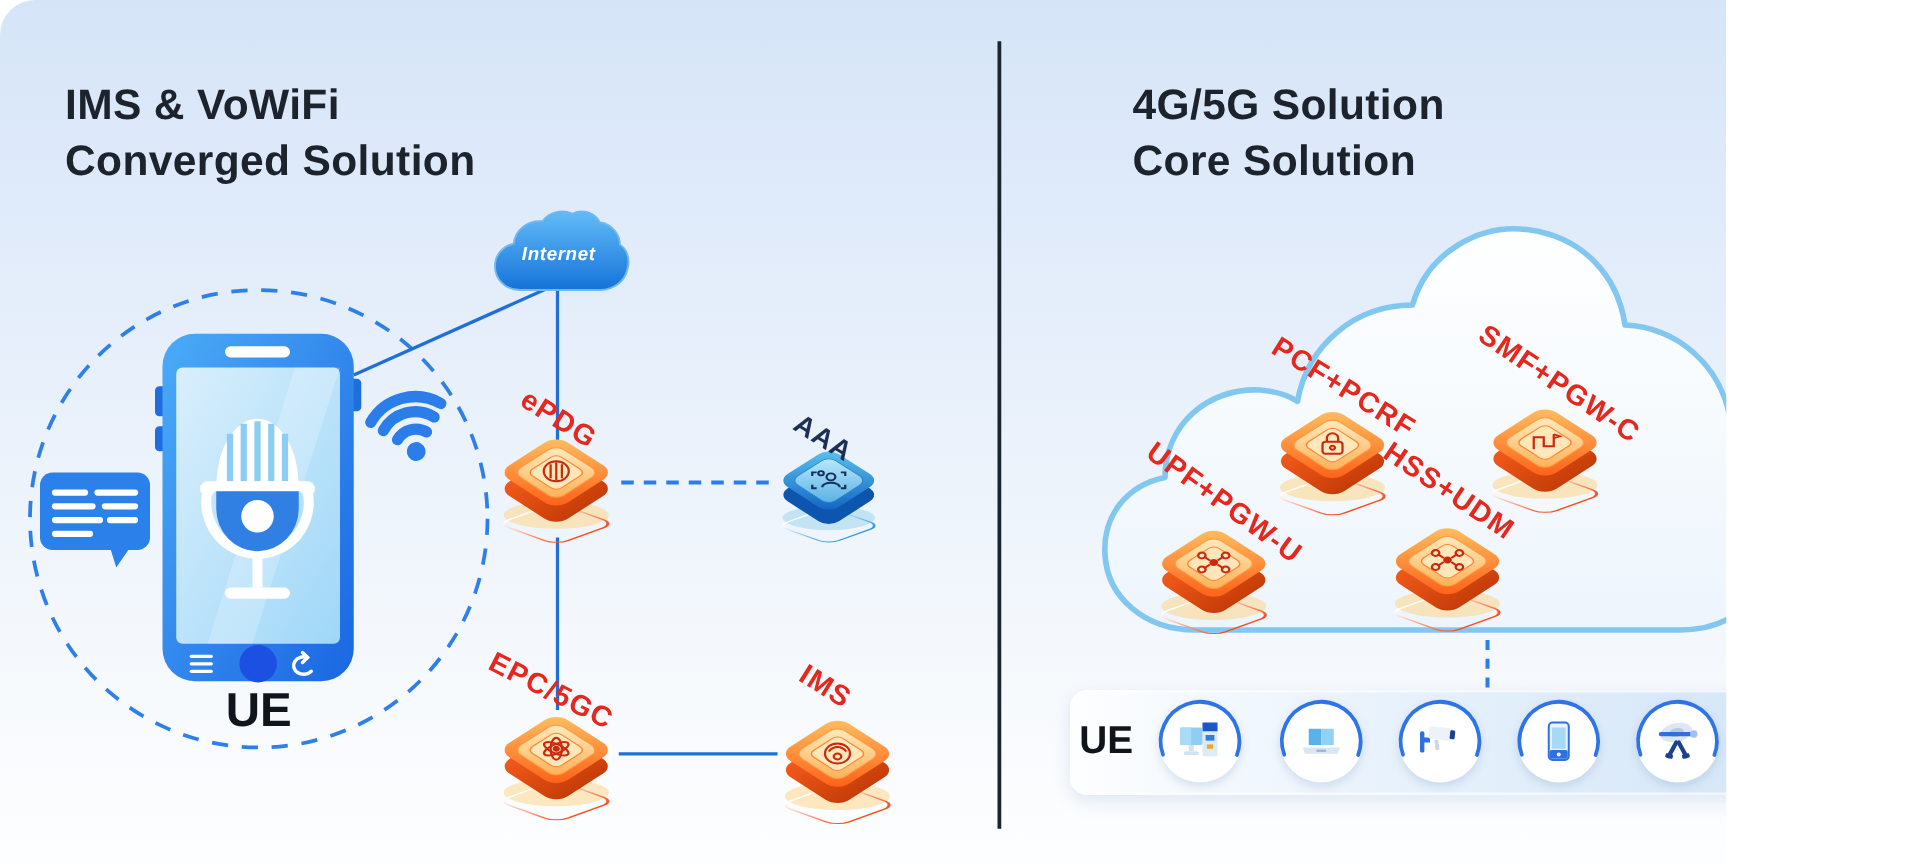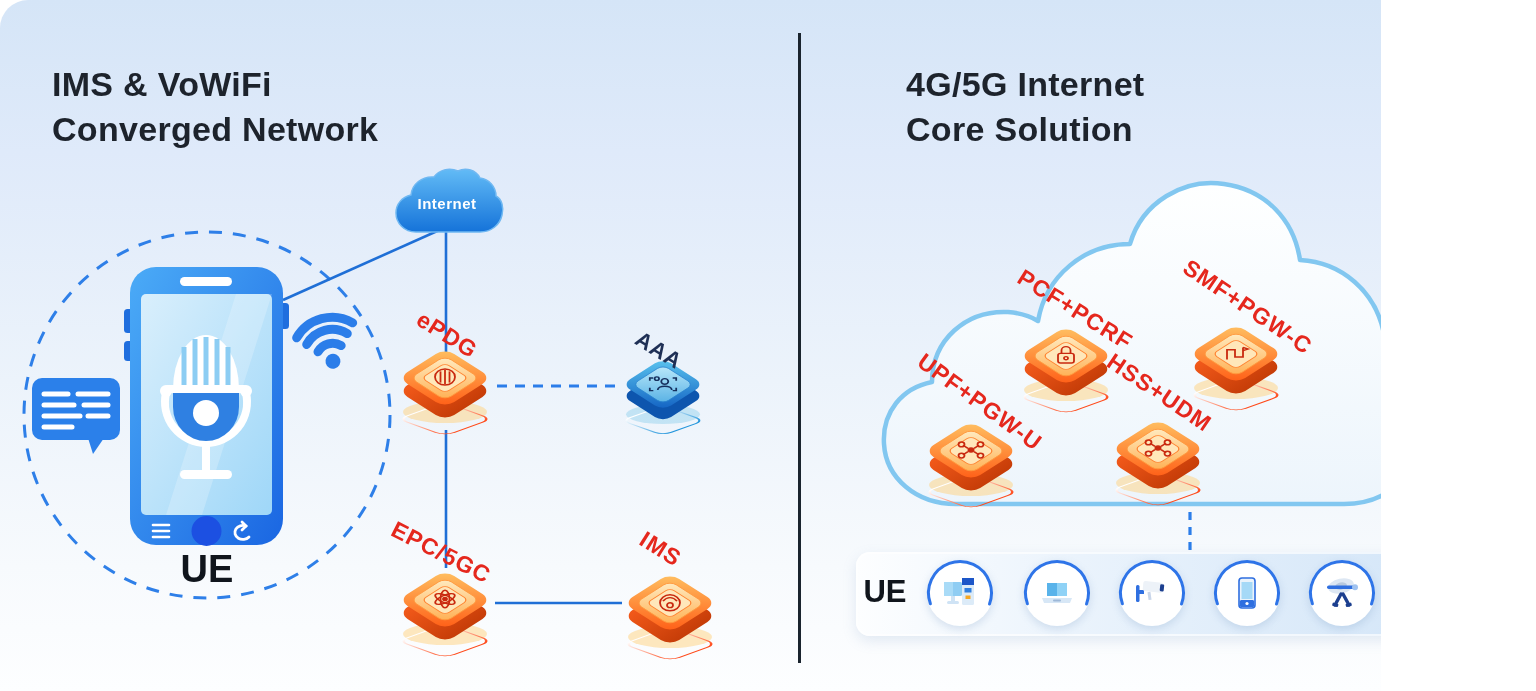--- a/index.html
+++ b/index.html
@@ -22,21 +22,21 @@
   .node-label{
     position:absolute;font-weight:700;font-size:23px;color:#e5271d;
     letter-spacing:1px;white-space:nowrap;transform-origin:left top;
   }
   .node-label.navy{color:#1e2f55;font-size:22px;}
   .rot27{transform:rotate(27deg);} .rot32{transform:rotate(32deg);}
   .rot34{transform:rotate(34deg);} .rot36{transform:rotate(36deg);}
   .ue-big{position:absolute;left:176px;top:548px;width:62px;text-align:center;
     font-weight:800;font-size:38px;color:#10151c;}
   .internet-label{position:absolute;left:392px;top:195px;width:110px;text-align:center;
-    color:#ffffff;font-weight:700;font-size:15px;letter-spacing:.5px;}
+    color:#ffffff;font-weight:700;font-size:15px;letter-spacing:.5px;font-style:italic;}
   .ue-panel{
     position:absolute;left:856px;top:552px;width:644px;height:84px;border-radius:14px;
     background:linear-gradient(90deg,#fdfeff 0%,#eaf3fc 35%,#cfe3f7 100%);
     box-shadow:0 5px 14px rgba(110,145,190,.18), inset 0 0 0 2px rgba(255,255,255,.65);
   }
   .ue-panel-label{position:absolute;left:862px;top:574px;width:46px;text-align:center;
     font-weight:800;font-size:31px;color:#10151c;}
   .dev{
     position:absolute;top:560px;width:66px;height:66px;border-radius:50%;
     background:#ffffff;box-shadow:0 3px 8px rgba(90,130,180,.22);
@@ -120,21 +120,21 @@
     <line x1="283" y1="300" x2="444" y2="228" stroke="#1f6fd6" stroke-width="2.6"></line>
     <line x1="446" y1="226" x2="446" y2="352" stroke="#1f6fd6" stroke-width="2.6"></line>
     <line x1="446" y1="430" x2="446" y2="568" stroke="#1f6fd6" stroke-width="2.6"></line>
     <line x1="497" y1="386" x2="620" y2="386" stroke="#2b7de9" stroke-width="3.2" stroke-dasharray="10 8"></line>
     <line x1="495" y1="603" x2="622" y2="603" stroke="#1f6fd6" stroke-width="2.6"></line>
     <line x1="1190" y1="512" x2="1190" y2="552" stroke="#2b7de9" stroke-width="3.2" stroke-dasharray="8 7"></line>
   </svg>
 
   <div class="title" style="left:52px;top:62px">
     <div>IMS &amp; VoWiFi</div>
-    <div>Converged Network</div>
+    <div>Converged Solution</div>
   </div>
 
   <svg class="abs" style="left:392px;top:170px" width="110" height="70" viewBox="0 0 110 70">
     <path d="M 24 62 C 12 62 4 53 4 43 C 4 34 10 27 19 25 C 20 14 30 6 42 7 C 47 0 57 -3 66 1 C 74 -3 84 0 88 8 C 97 9 104 17 104 26 C 110 29 112 38 110 45 C 108 55 99 62 88 62 Z" fill="url(#gNetCloud)" stroke="#6fb8f2" stroke-width="1.5"></path>
   </svg>
   <div class="internet-label">Internet</div>
 
   <svg class="abs" style="left:30px;top:376px" width="94" height="80" viewBox="0 0 94 80">
     <rect x="2" y="2" width="88" height="62" rx="10" fill="#2b80ea"></rect>
     <polygon points="58,62 74,62 63,78" fill="#2b80ea"></polygon>
@@ -237,21 +237,21 @@
       <circle cx="0" cy="1" r="10"></circle>
       <path d="M -7 -1 C -3 -7 3 -7 7 -1"></path>
       <circle cx="0" cy="4" r="3"></circle>
     </g>
   </svg>
   <div class="node-label rot32" style="left:649px;top:526px">IMS</div>
 
   <div class="divider"></div>
 
   <div class="title" style="left:906px;top:62px">
-    <div>4G/5G Internet</div>
+    <div>4G/5G Solution</div>
     <div>Core Solution</div>
   </div>
 
   <svg class="abs" style="left:870px;top:182px" width="612" height="330" viewBox="0 0 612 330">
     <path d="M 86 322 C 46 322 16 296 14 262 C 12 230 32 206 62 200 C 62 158 96 128 138 130 C 150 131 160 134 168 139 C 176 94 214 62 260 62 C 272 20 314 -4 354 2 C 396 8 424 38 430 78 C 472 80 506 110 514 152 C 552 160 576 192 578 228 C 580 266 556 300 518 310 C 506 318 490 322 474 322 Z" fill="url(#gBigCloud)" stroke="#82c7f0" stroke-width="4.5" stroke-linejoin="round"></path>
   </svg>
 
   <svg class="abs" style="left:1006px;top:318px" width="120" height="100" viewBox="0 0 120 100">
     <use href="#nodeOrange"></use>
     <g transform="translate(60,37) scale(1,0.8)" fill="none" stroke="#c9290f" stroke-width="1.8">

